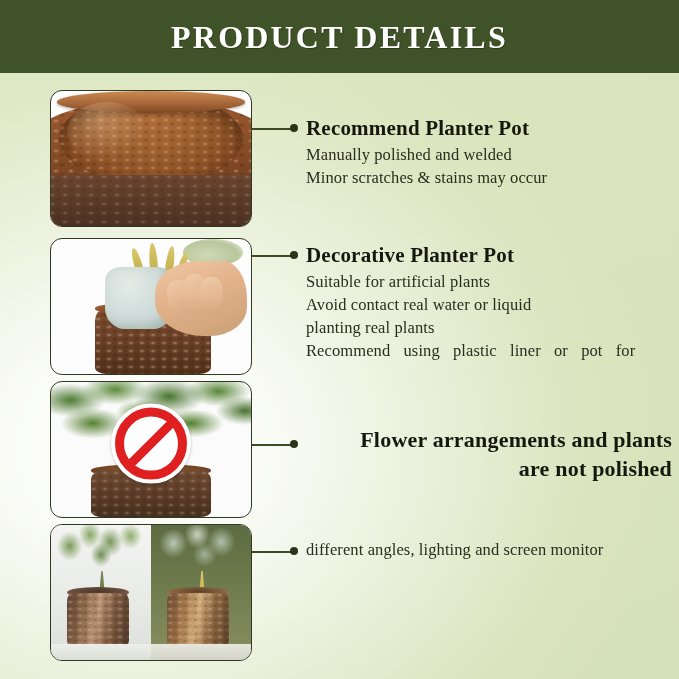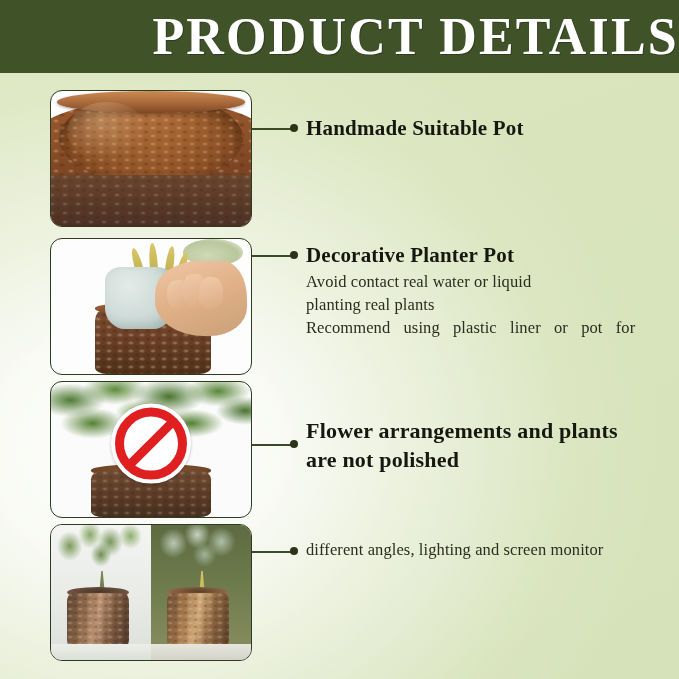--- a/index.html
+++ b/index.html
@@ -31,25 +31,25 @@
     top: 0;
     width: 679px;
     height: 73px;
     background: #3f5228;
   }
   .header-title {
     position: absolute;
     left: 0;
     top: 9px;
     width: 679px;
-    text-align: right;
+    text-align: center;
     color: #ffffff;
     font-family: "Liberation Serif", "DejaVu Serif", serif;
     font-weight: bold;
-    font-size: 52px;
+    font-size: 32px;
     letter-spacing: 2.2px;
     line-height: 56px;
     text-shadow: 1px 1px 0 rgba(0,0,0,0.25);
     white-space: nowrap;
   }
 
   
   .row {
     position: absolute;
     left: 0;
@@ -450,21 +450,23 @@
             <div class="hammer"></div>
           </div>
         <div class="gloss"></div>
       </div>
     </div>
 
     <div class="connector" style="left:252px; top:128px; width:40px;"></div>
     <div class="connector-dot" style="left:290px; top:124px;"></div>
 
     <div class="text-block" style="top:115px;">
-      <div class="heading">Handmade Suitable Pot</div>
+      <div class="heading">Recommend Planter Pot</div>
+      <div class="body-line">Manually polished and welded</div>
+      <div class="body-line">Minor scratches &amp; stains may occur</div>
     </div>
   </div>
 
   <div class="row">
 
     <div class="photo-card p2" style="top:238px; height:137px;">
       <div class="photo-inner">
         <div class="topleaves"></div>
         <div class="leaf" style="left:44%; top:6%;  width:4%;  height:26%; transform:rotate(-16deg);"></div>
         <div class="leaf" style="left:50%; top:3%;  width:4%;  height:30%; transform:rotate(-4deg);"></div>
@@ -481,20 +483,21 @@
         <div class="finger" style="right:22%; top:26%; width:12%; height:26%; transform:rotate(-4deg);"></div>
         <div class="finger" style="right:14%; top:28%; width:12%; height:24%; transform:rotate(4deg);"></div>
       </div>
     </div>
 
     <div class="connector" style="left:252px; top:255px; width:40px;"></div>
     <div class="connector-dot" style="left:290px; top:251px;"></div>
 
     <div class="text-block" style="top:242px;">
       <div class="heading">Decorative Planter Pot</div>
+      <div class="body-line">Suitable for artificial plants</div>
       <div class="body-line">Avoid contact real water or liquid</div>
       <div class="body-line">planting real plants</div>
       <div class="body-line justify">Recommend using plastic liner or pot for</div>
     </div>
   </div>
 
   <div class="row">
 
     <div class="photo-card p3" style="top:381px; height:137px;">
       <div class="photo-inner">
@@ -506,21 +509,21 @@
         <div class="pot">
             <div class="hammer"></div>
           </div>
         <div class="nosign"></div>
       </div>
     </div>
 
     <div class="connector" style="left:252px; top:444px; width:40px;"></div>
     <div class="connector-dot" style="left:290px; top:440px;"></div>
 
-    <div class="text-block" style="top:417px;">
+    <div class="text-block" style="top:426px;text-align:right;">
       <div class="heading big">Flower arrangements and plants</div>
       <div class="heading big">are not polished</div>
     </div>
   </div>
 
   <div class="row">
 
     <div class="photo-card p4" style="top:524px; height:137px;">
       <div class="photo-inner">
         <div class="half left">

